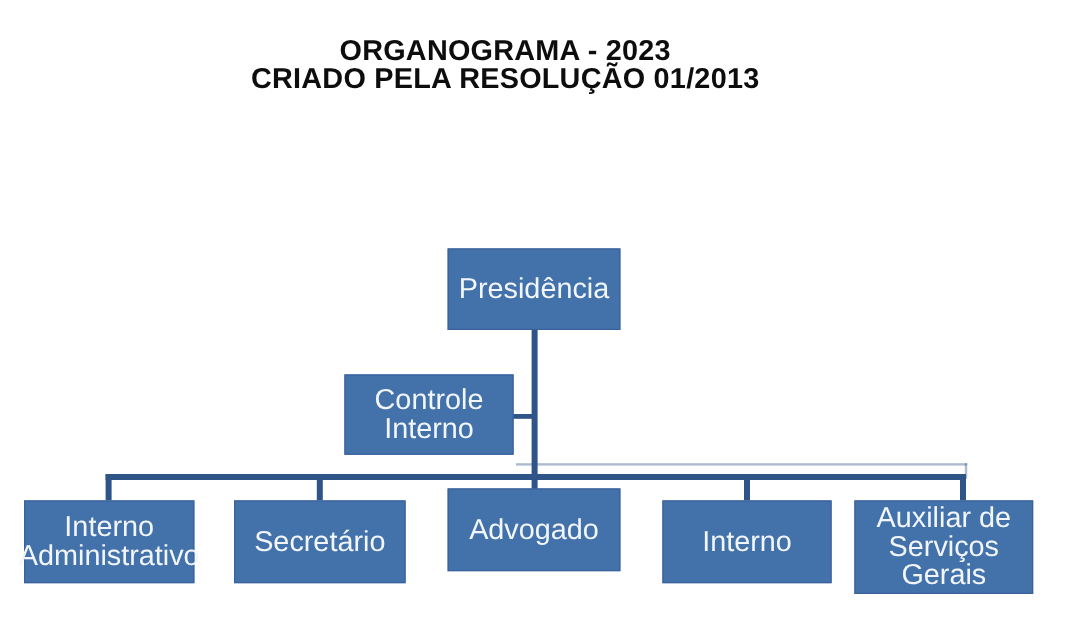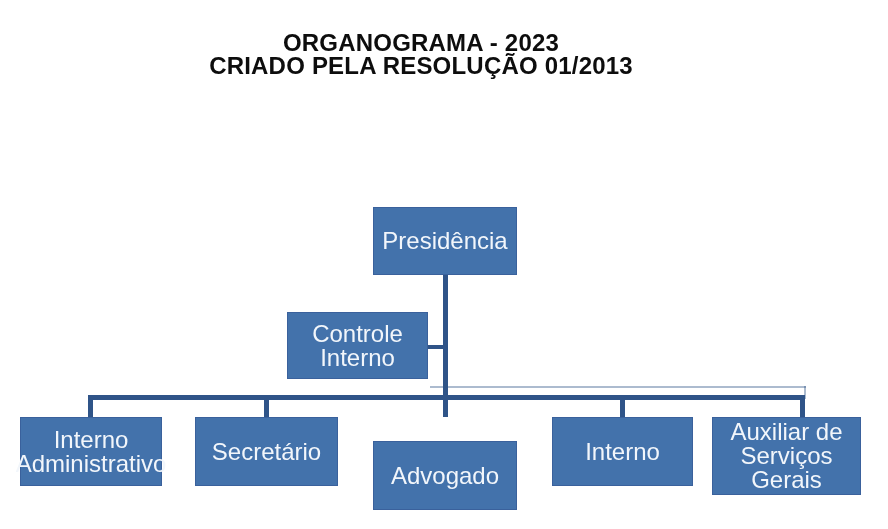--- a/index.html
+++ b/index.html
@@ -37,21 +37,21 @@
     box-sizing: border-box;
     color: var(--label-text, #f2f6fb);
     font-size: 24px;
     line-height: 24px;
     white-space: pre-line;
   }
   .node-presidencia { left: 373px; top: 207px; width: 144px; height: 68px; }
   .node-controle    { left: 287px; top: 312px; width: 141px; height: 67px; }
   .node-aux-admin   { left: 20px;  top: 417px; width: 142px; height: 69px; }
   .node-secretario  { left: 195px; top: 417px; width: 143px; height: 69px; }
-  .node-advogado    { left: 373px; top: 441px; width: 144px; height: 69px; }
+  .node-advogado    { left: 373px; top: 407px; width: 144px; height: 69px; }
   .node-contador    { left: 552px; top: 417px; width: 141px; height: 69px; }
   .node-aux-serv    { left: 712px; top: 417px; width: 149px; height: 78px; }
 
   .line {
     position: absolute;
     background: var(--connector, #2f5488);
   }
   .trunk          { left: 443px; top: 275px; width: 5px;   height: 142px; }
   .hbar           { left: 88px;  top: 395px; width: 717px; height: 5px; }
   .stub-1         { left: 88px;  top: 395px; width: 5px;   height: 22px; }

